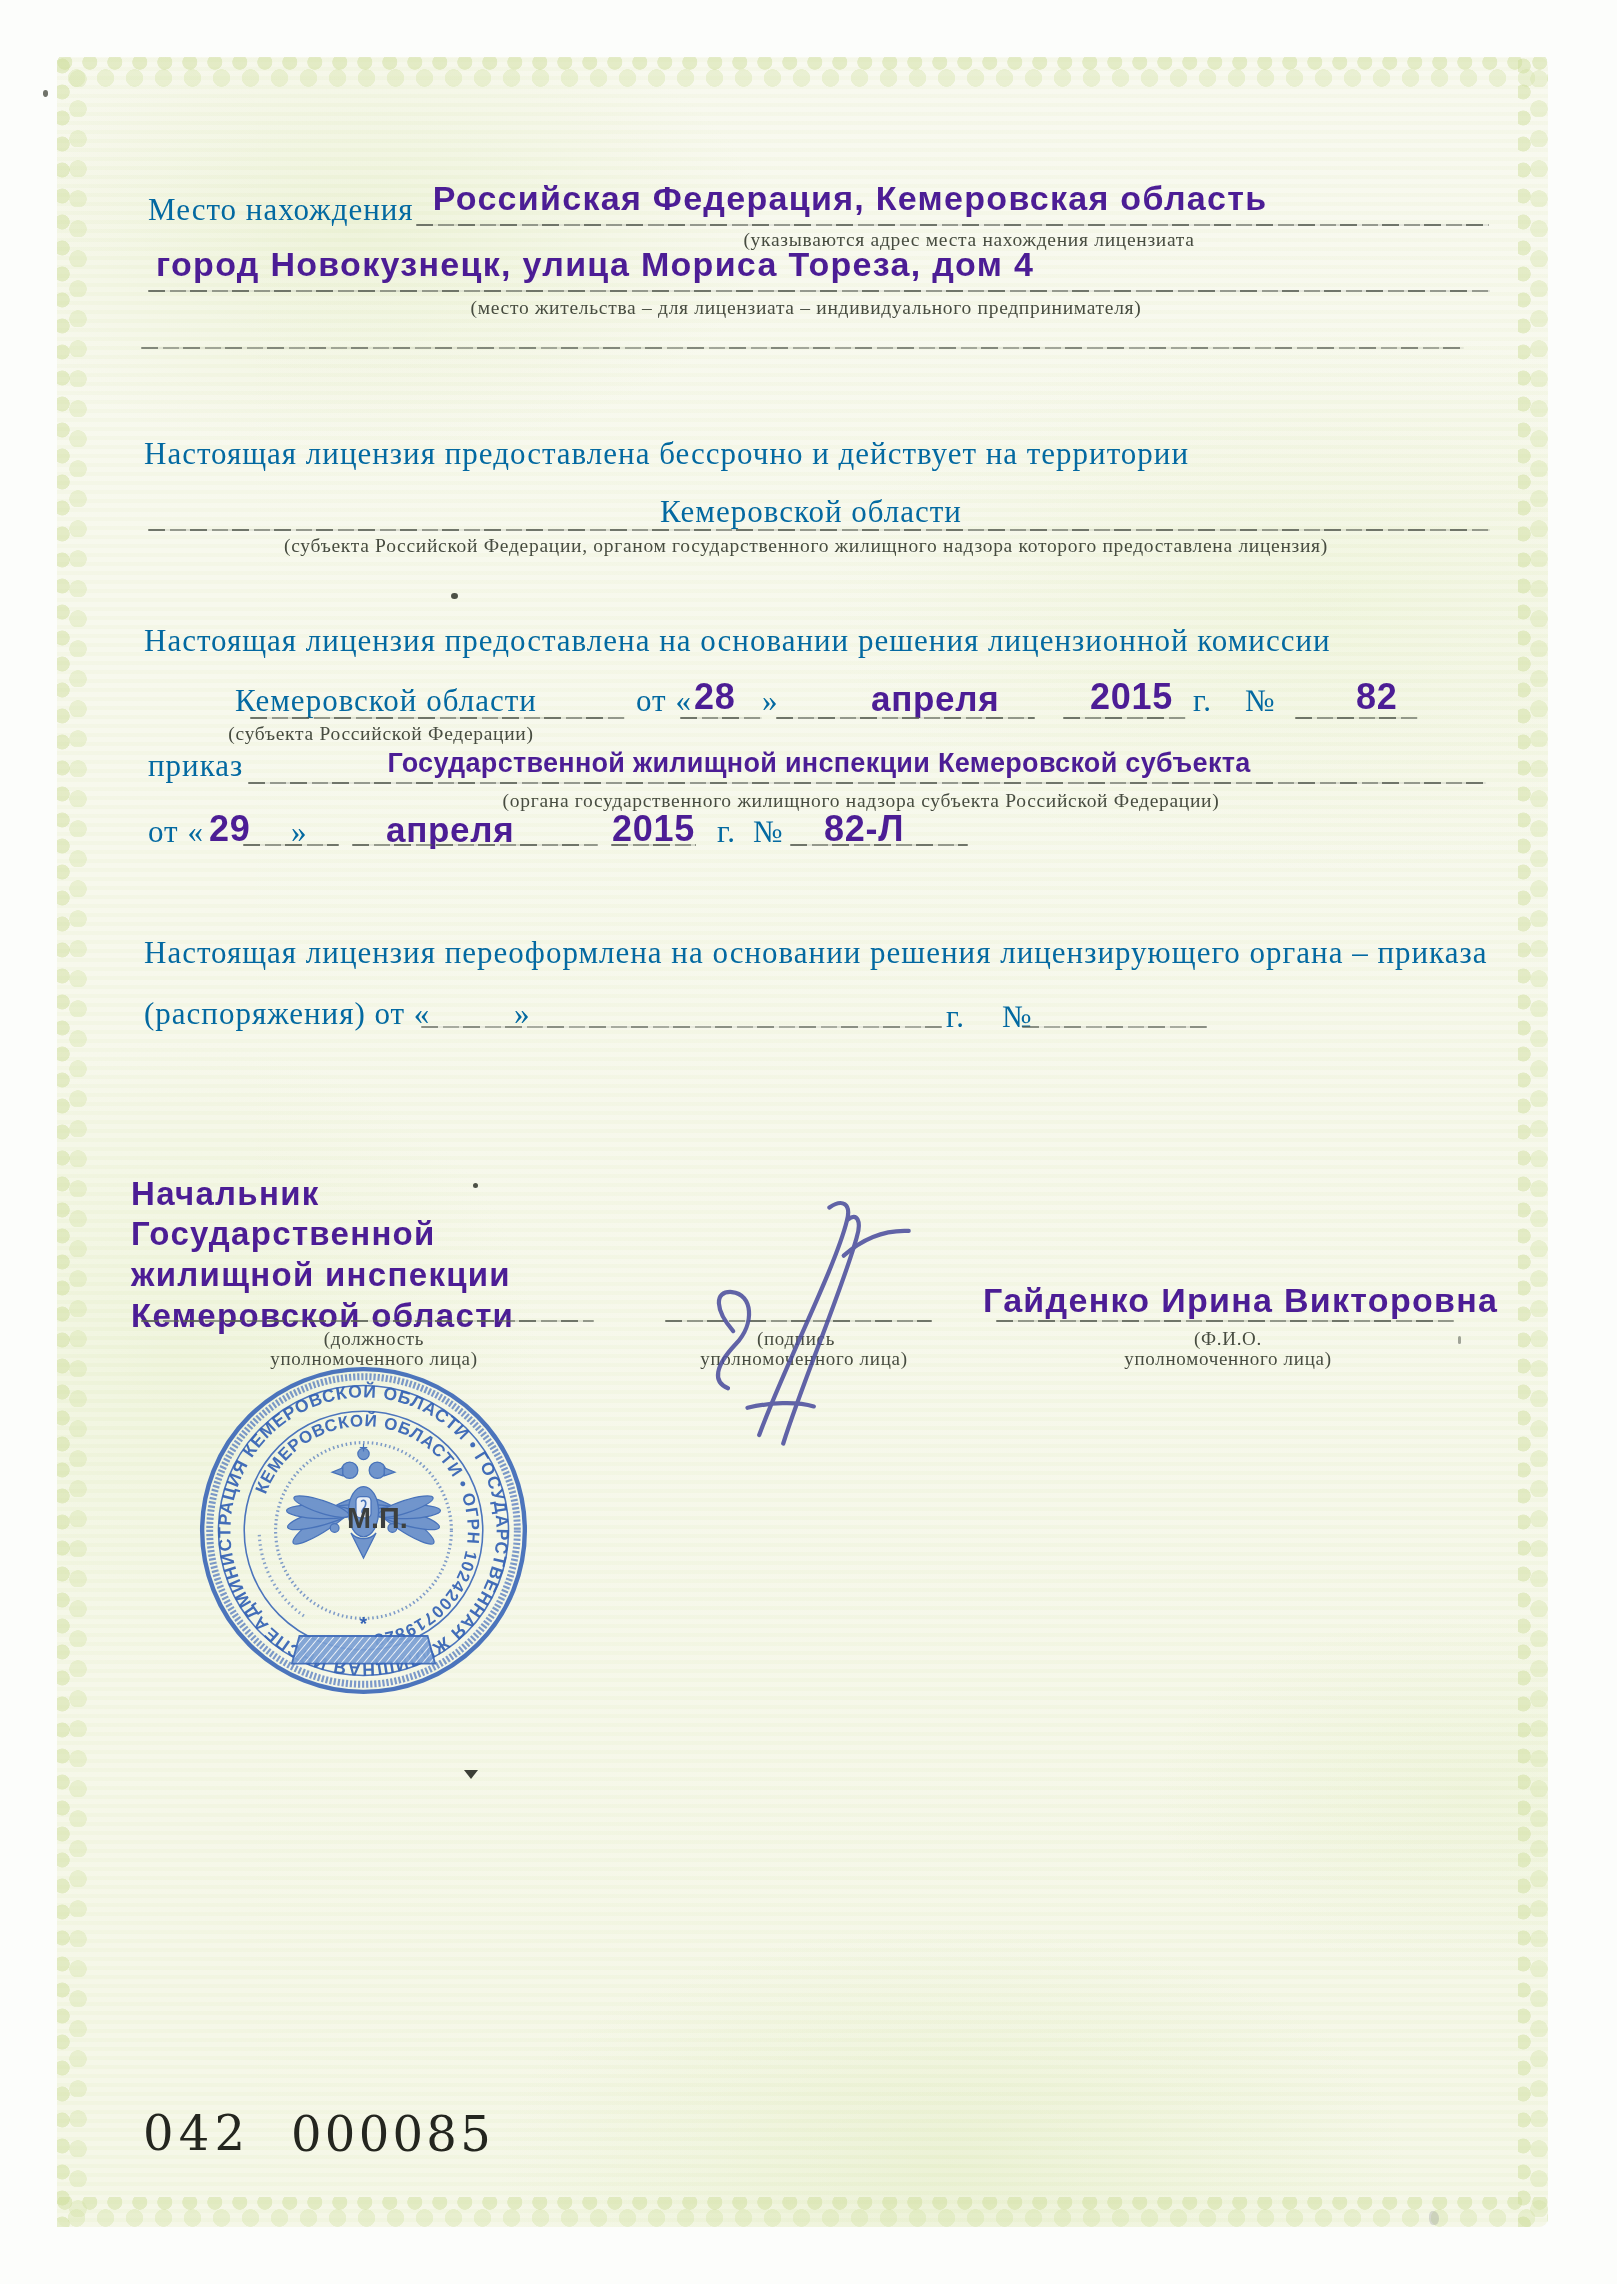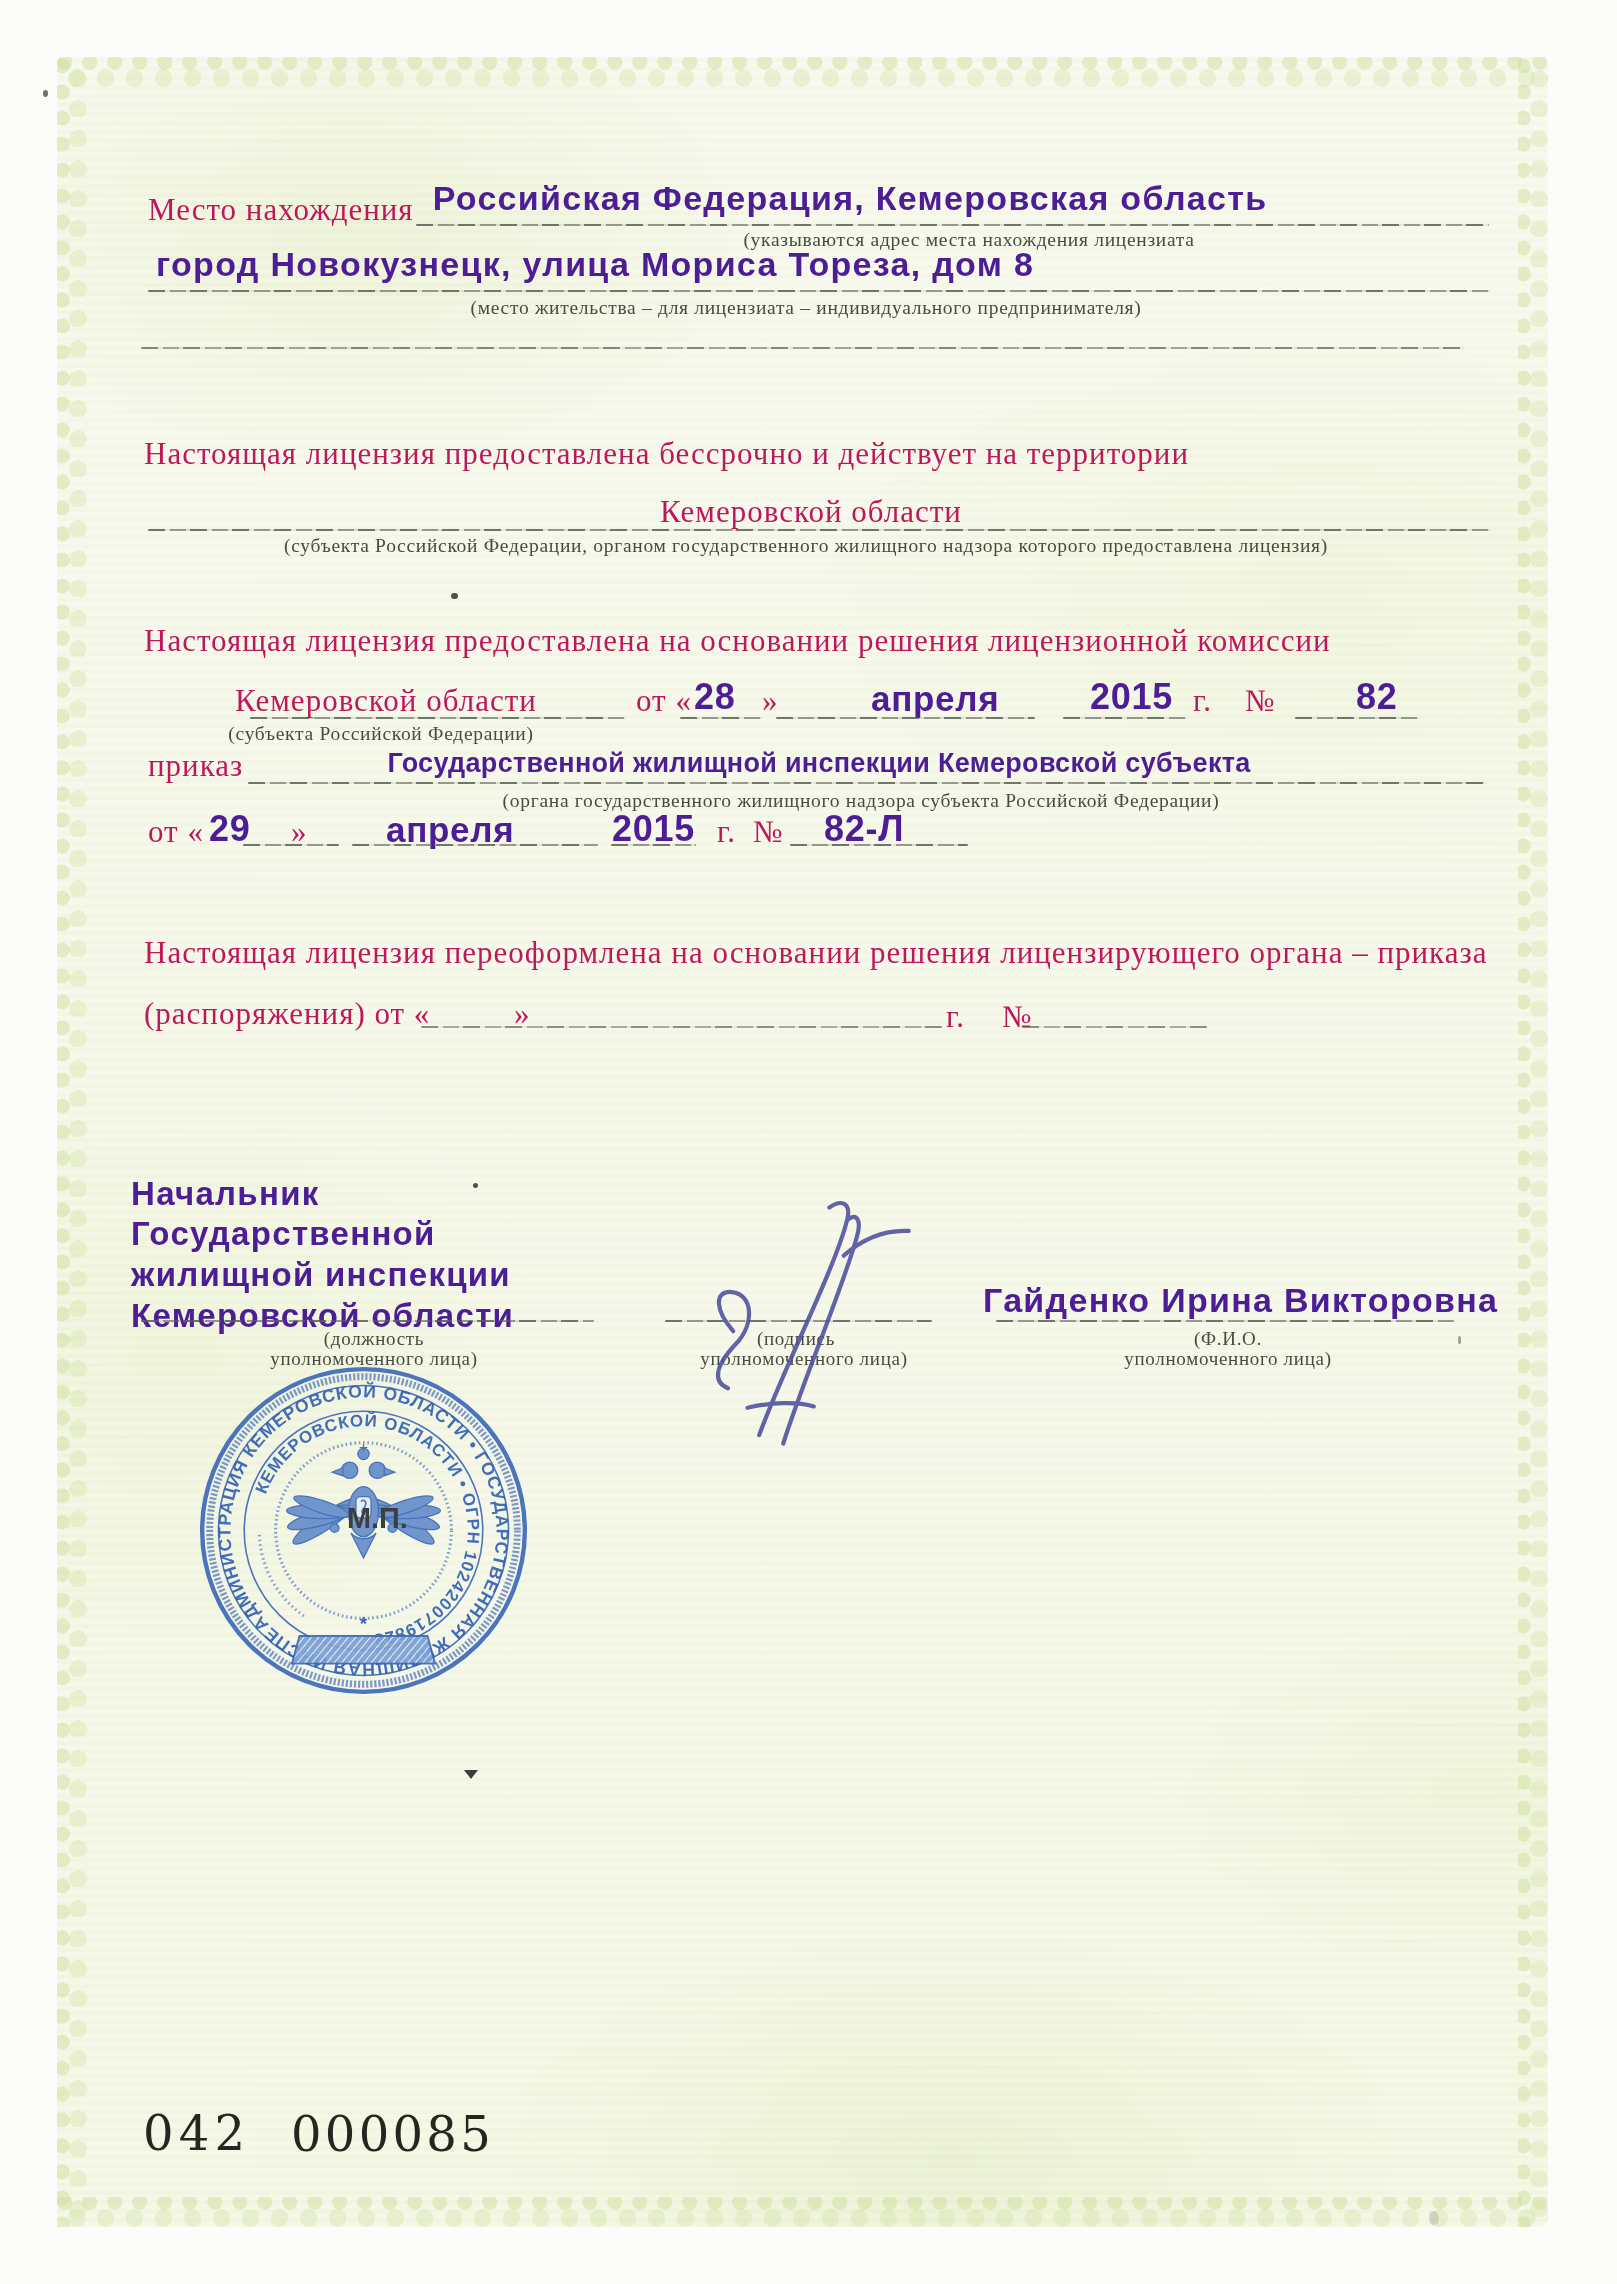--- a/index.html
+++ b/index.html
@@ -25,21 +25,21 @@
     background-size:25px 30px,29px 30px;}
   .edge.top{top:0}.edge.bottom{bottom:0}
   .edge.left,.edge.right{top:0;height:100%;width:30px;
     background:
       radial-gradient(circle at 5.2px 9px, rgba(203,219,150,.5) 0 7.2px, rgba(203,219,150,0) 7.8px),
       radial-gradient(circle at 21px 22px, rgba(214,228,170,.45) 0 8.5px, rgba(214,228,170,0) 9px);
     background-size:30px 26px,30px 30px;}
   .edge.left{left:0}.edge.right{right:0}
 
   .abs{position:absolute;white-space:nowrap;}
-  .ser{font-family:"Liberation Serif",serif;font-size:31px;color:#be185d;letter-spacing:1px;}
+  .ser{font-family:"Liberation Serif",serif;font-size:31px;color:#0369a1;letter-spacing:1px;}
   .val{font-family:"Liberation Sans",sans-serif;font-weight:700;color:#4c1d95;}
   .v52{font-size:34px;letter-spacing:1.3px;}
   .v56{font-size:36px;letter-spacing:0.7px;}
   .v54{font-size:35px;letter-spacing:0.7px;}
   .v42{font-size:27px;letter-spacing:0.3px;}
   .v50{font-size:33px;letter-spacing:1.3px;}
   .cap{font-family:"Liberation Serif",serif;font-size:19.5px;color:#474c40;letter-spacing:0.7px;}
   .capS{font-size:19px;}
   .cx{transform:translateX(-50%);}
   .rule{position:absolute;height:2px;border-radius:1.3px;
@@ -58,21 +58,21 @@
     <div class="edge top"></div>
     <div class="edge bottom"></div>
     <div class="edge left"></div>
     <div class="edge right"></div>
   </div>
 
   <span class="abs ser" style="left:148px;top:192px;">Место нахождения</span>
   <span class="abs val v52 cx" style="left:850px;top:179px;">Российская Федерация, Кемеровская область</span>
   <div class="rule" style="left:416px;top:224px;width:1073px;"></div>
   <span class="abs cap cx" style="left:969px;top:229px;">(указываются адрес места нахождения лицензиата</span>
-  <span class="abs val v52" style="left:156px;top:245px;">город Новокузнецк, улица Мориса Тореза, дом 8</span>
+  <span class="abs val v52" style="left:156px;top:245px;">город Новокузнецк, улица Мориса Тореза, дом 4</span>
   <div class="rule" style="left:148px;top:290px;width:1342px;"></div>
   <span class="abs cap cx" style="left:806px;top:297px;">(место жительства – для лицензиата – индивидуального предпринимателя)</span>
   <div class="rule" style="left:141px;top:347px;width:1323px;opacity:.85;"></div>
 
   <span class="abs ser" style="left:144px;top:436px;">Настоящая лицензия предоставлена бессрочно и действует на территории</span>
   <span class="abs ser" style="left:811px;top:494px;transform:translateX(-50%);">Кемеровской области</span>
   <div class="rule" style="left:148px;top:529px;width:1342px;"></div>
   <span class="abs ser" style="left:144px;top:623px;">Настоящая лицензия предоставлена на основании решения лицензионной комиссии</span>
 
   <span class="abs cap cx" style="left:806px;top:535px;">(субъекта Российской Федерации, органом государственного жилищного надзора которого предоставлена лицензия)</span>

